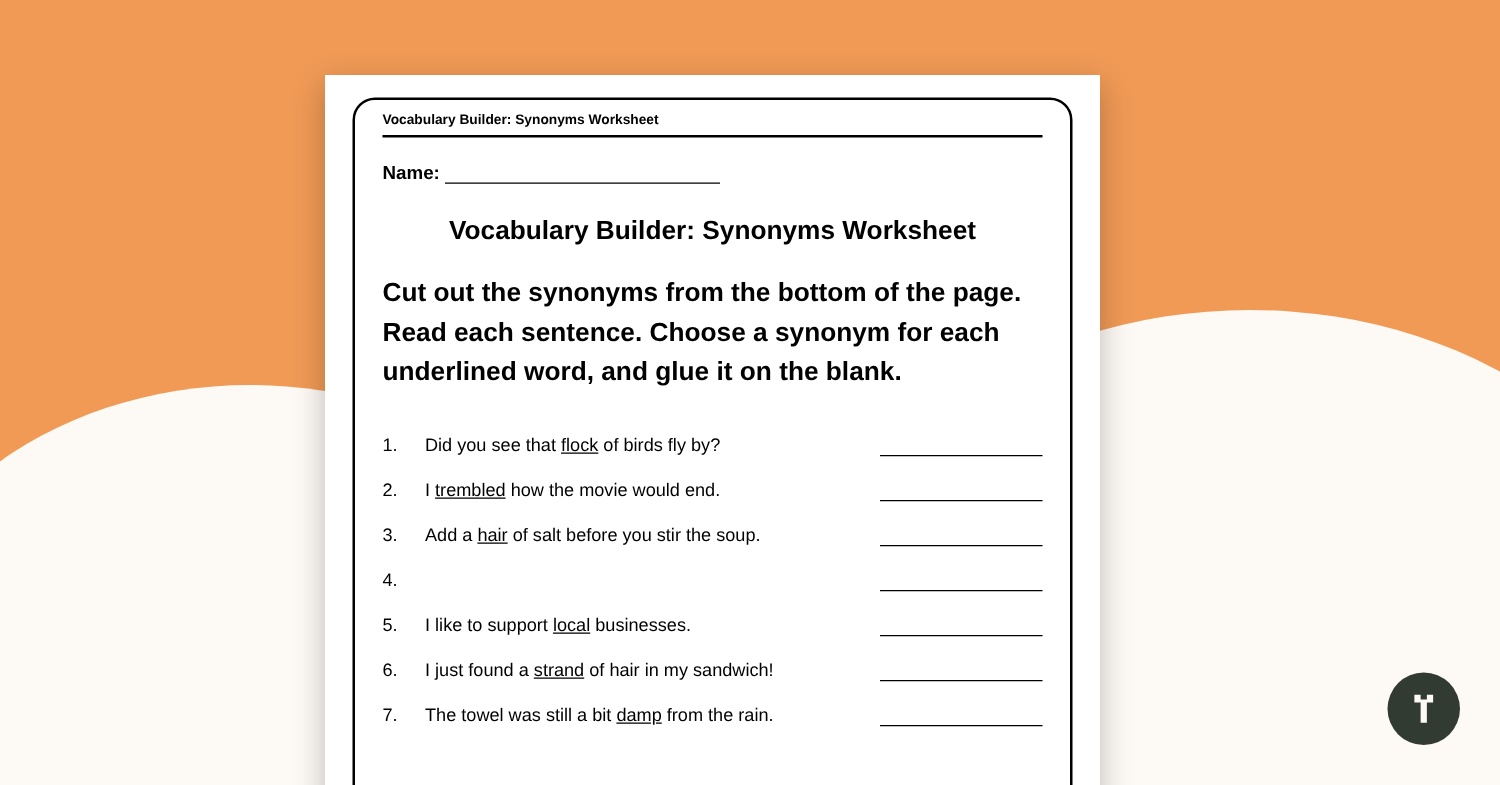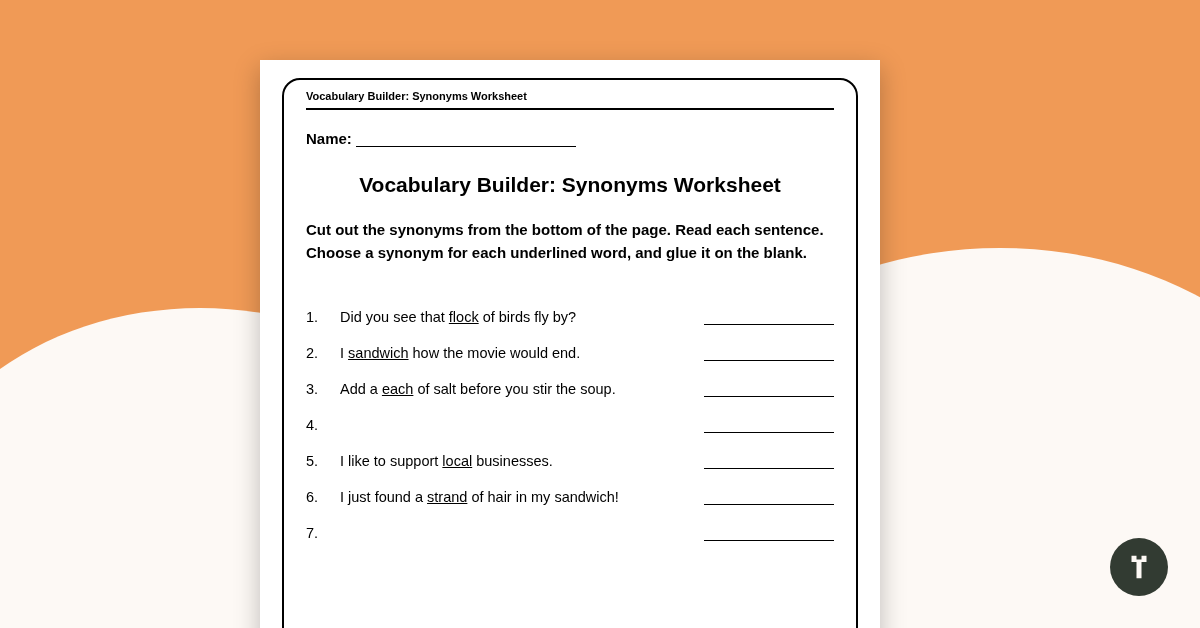--- a/index.html
+++ b/index.html
@@ -88,23 +88,23 @@
 .line-name { width: 220px; height: 14px; }
 .line-date { width: 150px; height: 14px; }
 .title {
   text-align: center;
   font-weight: bold;
   font-size: 21px;
   margin-bottom: 22px;
 }
 .instructions {
   font-weight: bold;
-  font-size: 15px;
+  font-size: 21px;
   line-height: 1.5;
-  margin-bottom: 45px;
+  margin-bottom: 35px;
 }
 .item {
   display: flex;
   align-items: flex-end;
   font-size: 14.5px;
   margin-bottom: 20px;
 }
 .item .num { width: 34px; }
 .item .sentence { flex: 0 0 auto; }
 .item .answer-line {
@@ -150,44 +150,45 @@
     <div class="instructions">Cut out the synonyms from the bottom of the page. Read each sentence. Choose a synonym for each underlined word, and glue it on the blank.</div>
 
     <div id="items-container">
         <div class="item">
           <span class="num">1.</span>
           <span class="sentence">Did you see that <span class="u">flock</span> of birds fly by?</span>
           <span class="answer-line"></span>
         </div>
         <div class="item">
           <span class="num">2.</span>
-          <span class="sentence">I <span class="u">sandwich</span> how the movie would end.</span>
+          <span class="sentence">I <span class="u">trembled</span> how the movie would end.</span>
           <span class="answer-line"></span>
         </div>
         <div class="item">
           <span class="num">3.</span>
-          <span class="sentence">Add a <span class="u">each</span> of salt before you stir the soup.</span>
+          <span class="sentence">Add a <span class="u">hair</span> of salt before you stir the soup.</span>
           <span class="answer-line"></span>
         </div>
         <div class="item">
           <span class="num">4.</span>
           <span class="answer-line"></span>
         </div>
         <div class="item">
           <span class="num">5.</span>
           <span class="sentence">I like to support <span class="u">local</span> businesses.</span>
           <span class="answer-line"></span>
         </div>
         <div class="item">
           <span class="num">6.</span>
           <span class="sentence">I just found a <span class="u">strand</span> of hair in my sandwich!</span>
           <span class="answer-line"></span>
         </div>
         <div class="item">
           <span class="num">7.</span>
+          <span class="sentence">The towel was still a bit <span class="u">damp</span> from the rain.</span>
           <span class="answer-line"></span>
         </div>
       </div>
   </div>
 </div>
 
 <div class="logo">
   <svg viewBox="0 0 24 24">
     <path d="M6 3 h4 v3 h4 v-3 h4 v5 h-4 v13 h-4 v-13 h-4 z"></path>
   </svg>

